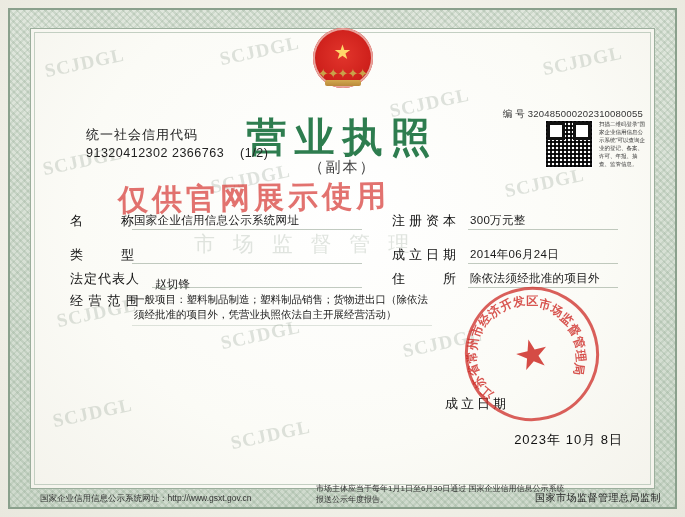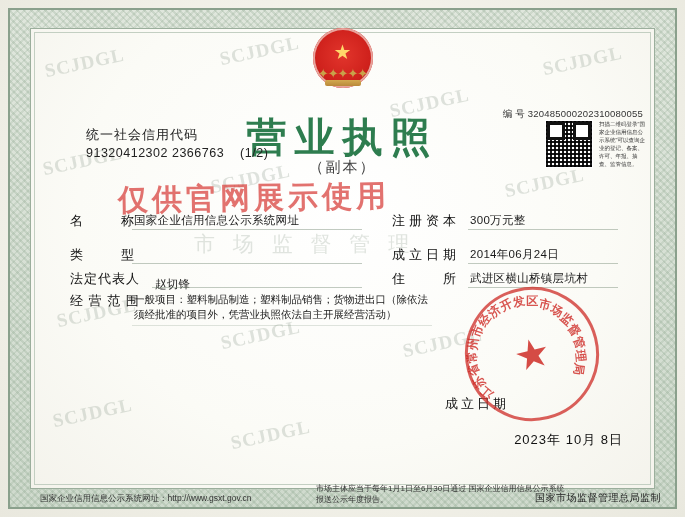--- a/index.html
+++ b/index.html
@@ -256,21 +256,21 @@
 
   <div class="field-label" style="left:392px;top:212px;">注册资本</div>
   <div class="field-value" style="left:470px;top:213px;">300万元整</div>
   <div class="hairline" style="left:468px;top:229px;width:150px;"></div>
 
   <div class="field-label" style="left:392px;top:246px;">成立日期</div>
   <div class="field-value" style="left:470px;top:247px;">2014年06月24日</div>
   <div class="hairline" style="left:468px;top:263px;width:150px;"></div>
 
   <div class="field-label" style="left:392px;top:270px;">住　　所</div>
-  <div class="field-value" style="left:470px;top:271px;">武进区横山桥镇层坑村</div>
+  <div class="field-value" style="left:470px;top:271px;">除依法须经批准的项目外</div>
   <div class="hairline" style="left:468px;top:287px;width:150px;"></div>
 
   <div class="field-label" style="left:70px;top:292px;letter-spacing:1px;">经 营 范 围</div>
   <div class="scope-value">一般项目：塑料制品制造；塑料制品销售；货物进出口（除依法须经批准的项目外，凭营业执照依法自主开展经营活动）</div>
   <div class="hairline" style="left:132px;top:325px;width:300px;opacity:.5;"></div>
 
   <div class="overlay-stamp">仅供官网展示使用</div>
 
   <div class="reg-auth">成立日期</div>
 

